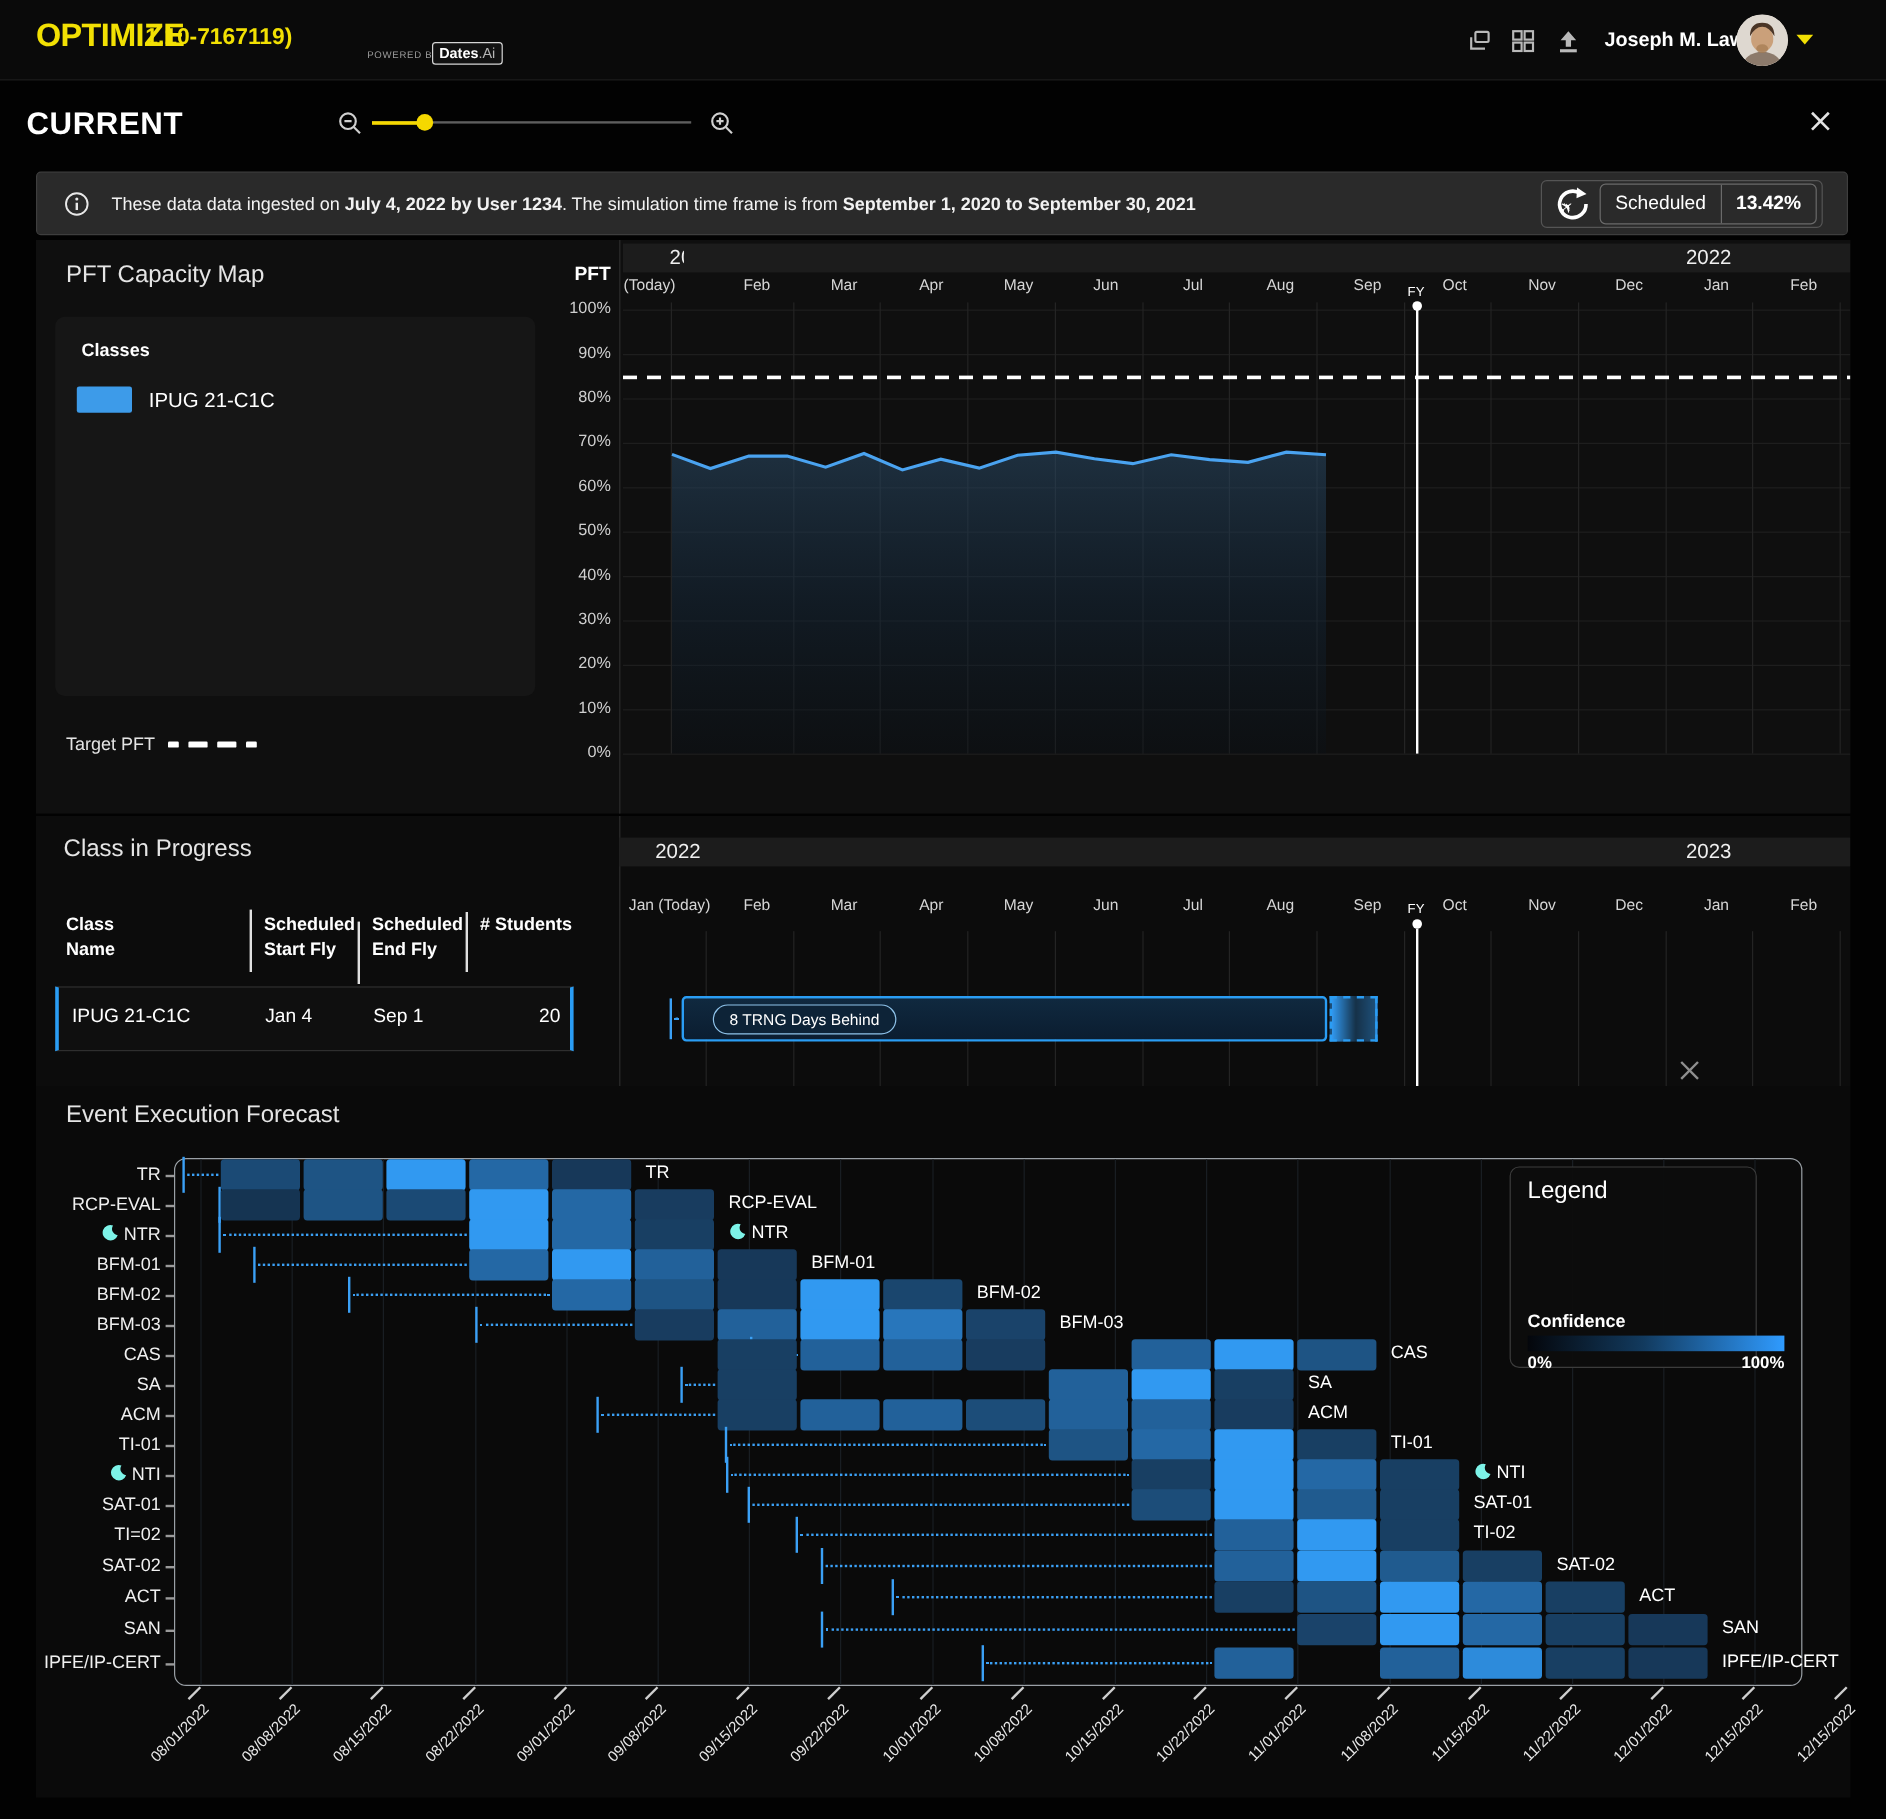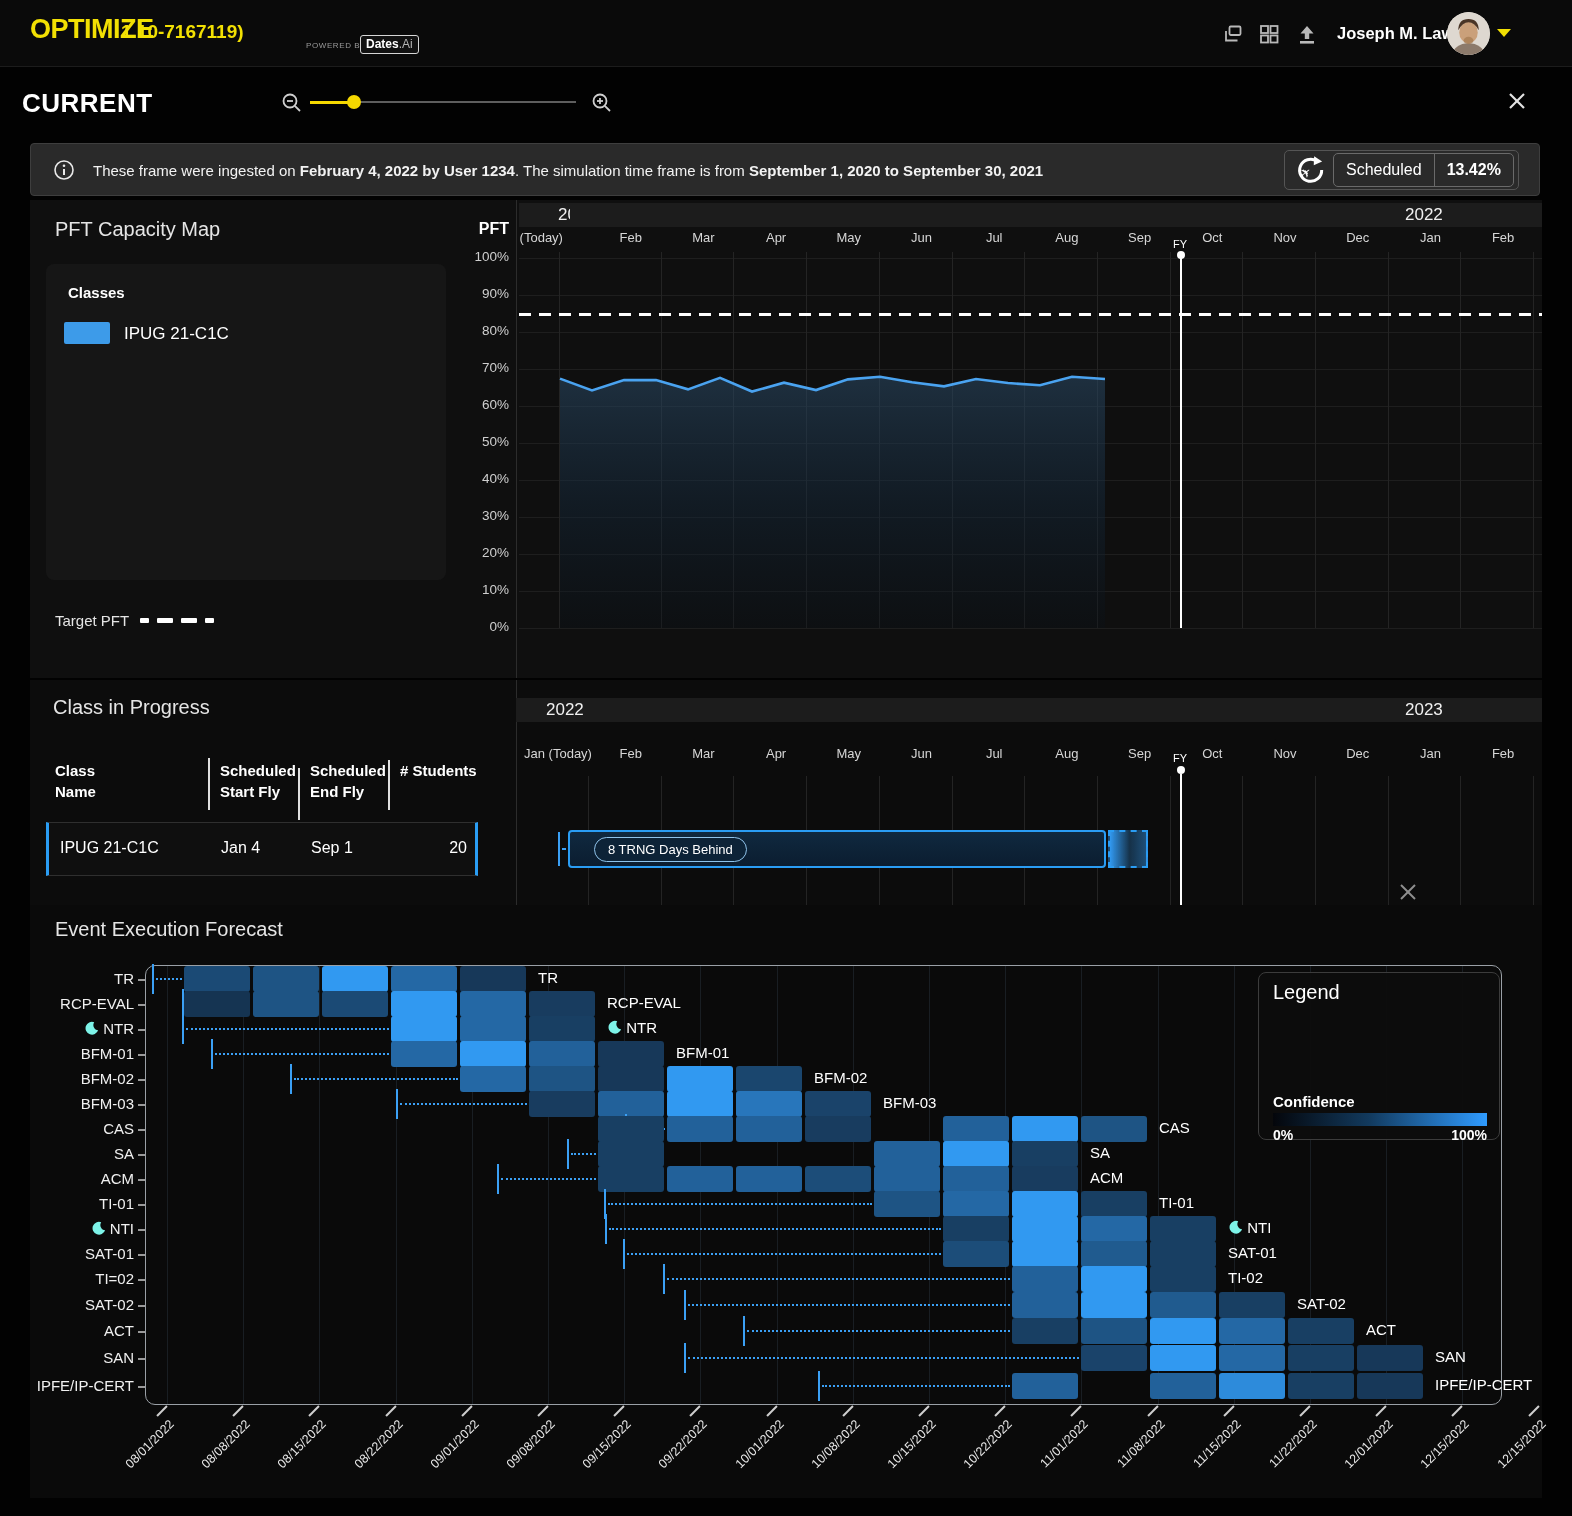--- a/index.html
+++ b/index.html
@@ -82,21 +82,21 @@
   
   .plot{border:1px solid #9aa0a6;border-radius:10px;box-sizing:border-box;}
   .rowlabel{width:104px;text-align:right;font-size:15px;color:#f0f0f0;white-space:nowrap;}
   .rowlabel-r{font-size:15px;color:#fff;white-space:nowrap;}
   .seg{height:26px;border-radius:3px;cursor:pointer;}
   .axdash{height:2px;background:#cfcfcf;transform:rotate(-45deg);}
   .xtick{width:110px;text-align:right;font-size:12.5px;color:#e8e8e8;transform:rotate(-45deg);
          transform-origin:100% 0;white-space:nowrap;}
   .moon{display:inline-block;vertical-align:-2px;}
   
-  .legend{left:1228px;top:67px;width:242px;height:168px;background:rgba(13,13,13,.96);
+  .legend{left:1228px;top:67px;width:206px;height:168px;background:rgba(13,13,13,.96);
           border:1px solid #3c3c3c;border-radius:8px;box-sizing:border-box;}
   .legend-title{left:14px;top:8px;font-size:20px;font-weight:500;}
   .ltable{left:12px;top:44px;width:218px;border:1px solid #333;border-radius:6px;}
   .lrow{display:flex;align-items:center;height:34px;}
   .lrow+.lrow{border-top:1px solid #333;}
   .licon{width:46px;display:flex;justify-content:center;align-items:center;border-right:0;}
   .llabel{font-size:16px;font-weight:700;}
   .conf-label{left:14px;top:120px;font-size:15px;font-weight:700;}
   .conf-bar{left:14px;top:140px;width:214px;height:13px;
             background:linear-gradient(90deg,#04060b,#123a5e 45%,#2f9bff);}
@@ -162,21 +162,21 @@
     <line x1="18" y1="4" x2="4" y2="18" stroke="#e3e3e3" stroke-width="2.2"></line>
   </svg>
 
   <div class="abs banner">
     <svg class="abs" style="left:22px;top:15px;width:22px;height:22px" viewBox="0 0 22 22">
       <circle cx="11" cy="11" r="9" fill="none" stroke="#e8e8e8" stroke-width="1.6"></circle>
       <line x1="11" y1="10" x2="11" y2="16" stroke="#e8e8e8" stroke-width="2"></line>
       <circle cx="11" cy="6.8" r="1.3" fill="#e8e8e8"></circle>
     </svg>
     <div class="abs banner-text">
-      <span>These frame were ingested on </span><b>February 4, 2022 by User 1234</b><span>. The simulation time frame is from </span><b>September 1, 2020 to September 30, 2021</b>
+      <span>These data data ingested on </span><b>July 4, 2022 by User 1234</b><span>. The simulation time frame is from </span><b>September 1, 2020 to September 30, 2021</b>
     </div>
     <div class="abs simgroup">
       <svg style="width:46px;height:30px" viewBox="0 0 40 34">
         <path d="M30,7 A12.5,12.5 0 1,0 35.5,17" fill="none" stroke="#fff" stroke-width="3.4"></path>
         <polygon points="27,1.5 36,7.5 26.5,11.5" fill="#fff"></polygon>
         <text x="10" y="26" font-size="15" fill="#fff" transform="rotate(-38 16 19)">✈</text>
       </svg>
       <div class="simbox">
         <span class="simlabel">Scheduled</span>
         <span class="simdiv"></span>

